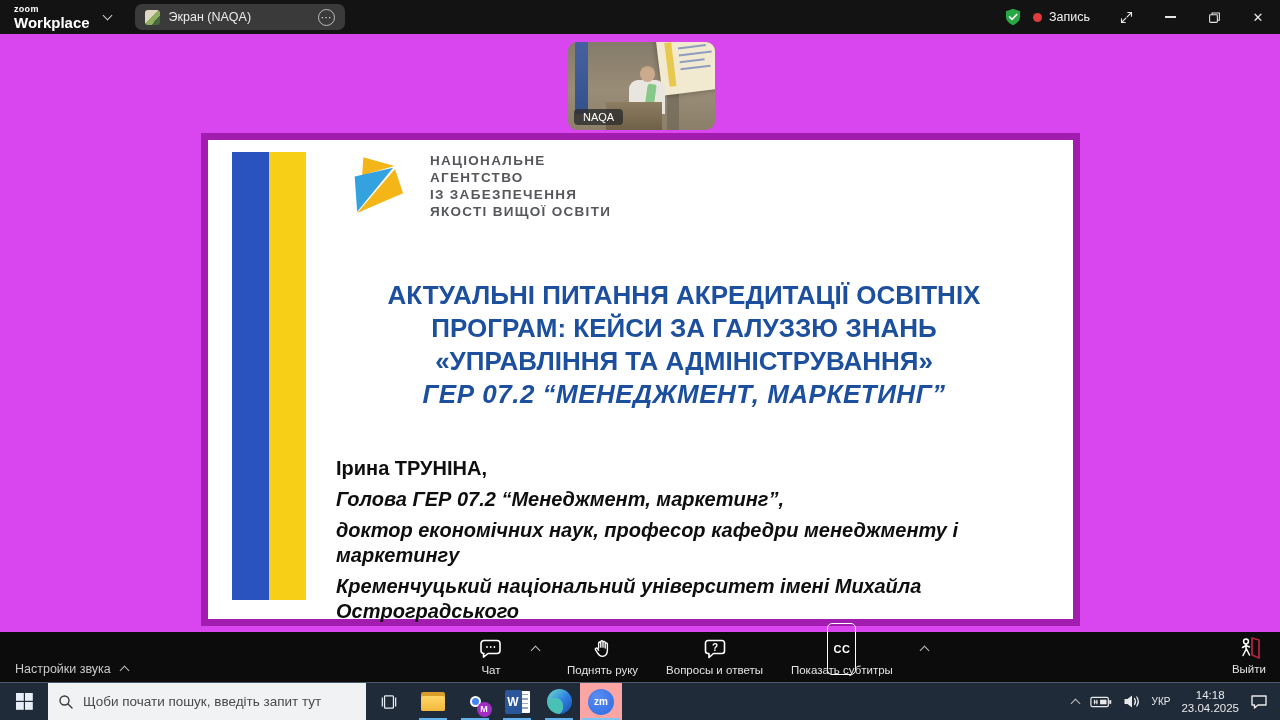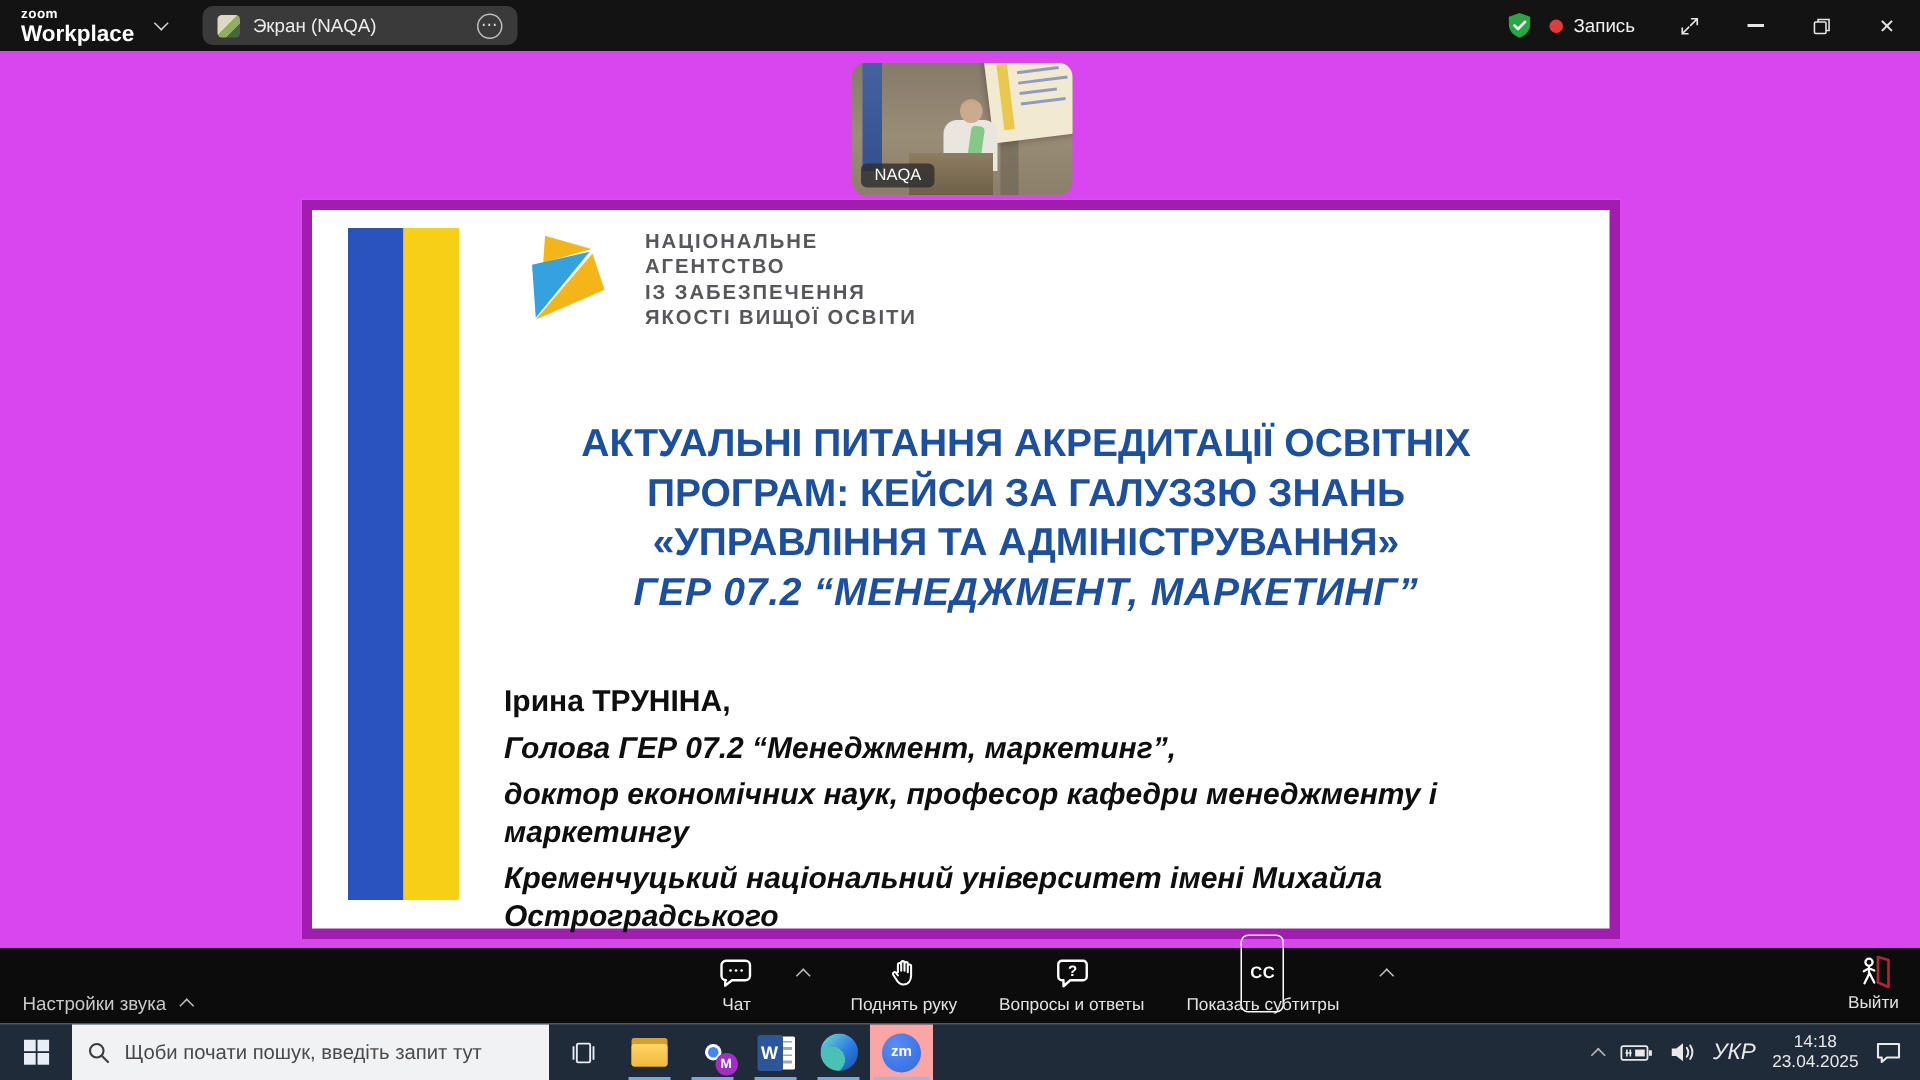--- a/index.html
+++ b/index.html
@@ -120,21 +120,21 @@
   .word-page i { display:block; height:1.5px; background:#9aa7bd; margin:3px 2px 0 2px; }
   .word-tile { position:absolute; left:0; top:0; width:17px; height:24px; background:#2b579a;
     border-radius:2px; color:#fff; font-size:12px; font-weight:bold; text-align:center; line-height:24px; }
   .edge-ico { width:25px; height:25px; border-radius:50%;
     background:radial-gradient(circle at 30% 70%,#49c1b5 0 35%,transparent 36%),
                linear-gradient(135deg,#6ee0c8,#2d7fe3 55%,#1b4fa8); }
   .zoom-ico { width:26px; height:26px; border-radius:50%;
     background:radial-gradient(circle at 35% 30%,#5a8cf5,#2d6ae0); color:#fff;
     font-size:10px; font-weight:bold; display:flex; align-items:center; justify-content:center; }
   .tray { margin-left:auto; display:flex; align-items:center; gap:11px; padding-right:12px; color:#e9e9e9; }
-  .lang { font-size:15px;font-style:italic; }
+  .lang { font-size:10px; }
   .clock { text-align:center; font-size:11.5px; line-height:13px; }
   svg { display:block; }
 </style>
 </head>
 <body>
 
 <div class="titlebar">
   <div class="brand">
     <div class="small">zoom</div>
     <div class="big">Workplace</div>

